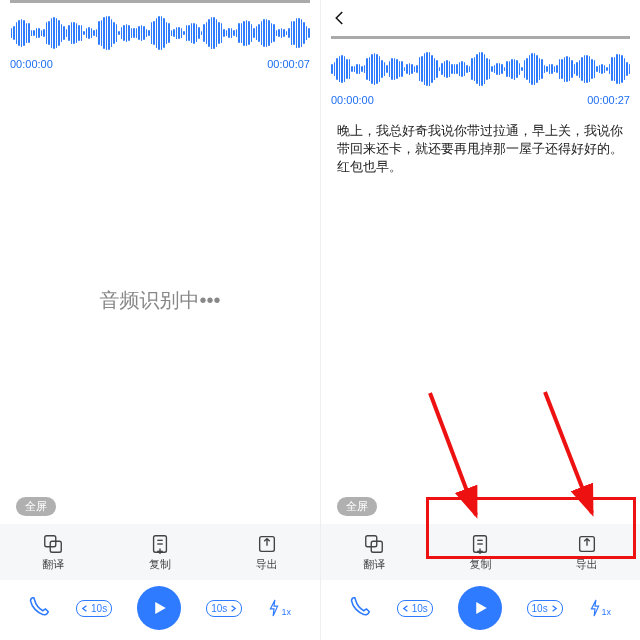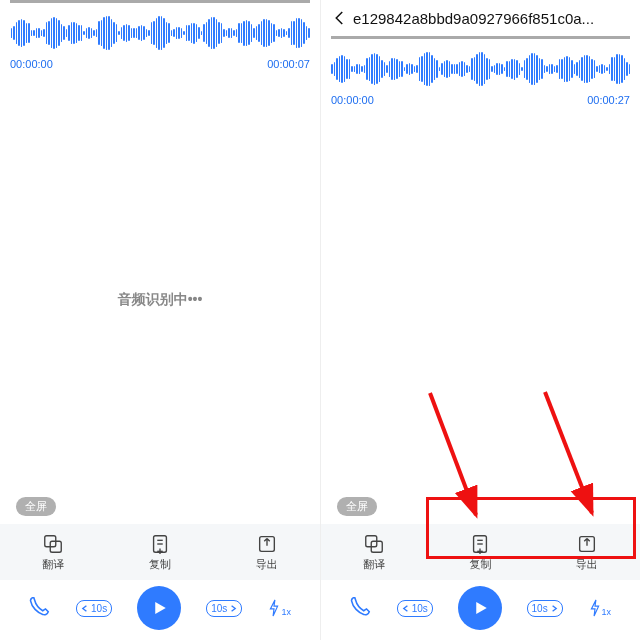--- a/index.html
+++ b/index.html
@@ -10,21 +10,21 @@
   .back { width: 22px; height: 22px; display:flex;align-items:center;justify-content:center; flex-shrink:0; }
   .title { flex:1; white-space:nowrap; overflow:hidden; text-overflow:ellipsis; padding-left:2px; }
   .tick-row { height: 10px; position: relative; padding: 0 8px; }
   .tick-row::before { content:""; position:absolute; top:0; left:10px; right:10px; height:1px; background:#aaa; }
   .tick-row .ticks { position:absolute; top:0; left:10px; right:10px; height:5px; background-repeat:repeat-x;
     background-image:linear-gradient(#aaa,#aaa); background-size:5px 3px; background-position:0 0;}
   .wave { height: 46px; display:flex; align-items:center; justify-content:center; gap:1px; padding:0 8px; overflow:hidden;}
   .wave span { width:1.5px; background:#2f7bff; border-radius:1px; display:inline-block;}
   .timebar { display:flex; justify-content:space-between; padding:2px 10px 6px; font-size:11px; color:#1e6ef0;}
   .content { flex:1; margin:0 8px 0 8px; background:#fff; border-radius:6px; position:relative; padding:10px 8px; font-size:13px; line-height:1.4; color:#222; }
-  .placeholder { position:absolute; top:50%; left:50%; transform:translate(-50%,-50%); color:#888; font-size:14px;font-weight:bold;}
+  .placeholder { position:absolute; top:50%; left:50%; transform:translate(-50%,-50%); color:#888; font-size:20px;}
   .fullscreen-badge { position:absolute; bottom:8px; left:8px; background:#b0b0b0; color:#fff; border-radius:10px; padding:2px 9px; font-size:11px;}
   .actionbar { height:56px; background:#f5f7f9; display:flex; align-items:center; justify-content:space-around; }
   .action { display:flex; flex-direction:column; align-items:center; gap:2px; color:#444; font-size:11px; width:60px;}
   .action svg { width:22px; height:22px; }
   .playbar { height:60px; display:flex; align-items:center; justify-content:space-evenly; padding:0 4px 4px;}
   .pb-btn { display:flex; align-items:flex-end; justify-content:center;}
   .pb-btn svg { display:block; }
   .playbtn { width:44px; height:44px; border-radius:50%; background:#2f7bff; display:flex;align-items:center;justify-content:center;}
   .skip { border:1.5px solid #2f7bff; border-radius:8px; color:#2f7bff; font-size:10px; padding:2px 4px; display:flex; align-items:center; gap:1px;}
   .highlight-box { position:absolute; border:3px solid #e11; pointer-events:none; }
@@ -225,21 +225,20 @@
   </div>
 </div>
 
 <div class="pane">
   <div class="header">
     <div class="back">
       <svg viewBox="0 0 24 24" width="18" height="18">
           <path d="M15 4l-8 8 8 8" fill="none" stroke="#111" stroke-width="2"></path>
         </svg>
     </div>
-    <div class="title">e129842a8bbd9a0927966f851c0a...</div>
   </div>
   <div class="tick-row">
       <div class="ticks"></div>
     </div>
   <div class="wave" id="wave-right">
       <span style="height: 10px;"></span>
       <span style="height: 13.4628px;"></span>
       <span style="height: 21.3391px;"></span>
       <span style="height: 26.3534px;"></span>
       <span style="height: 27.7899px;"></span>
@@ -357,20 +356,21 @@
       <span style="height: 28.2249px;"></span>
       <span style="height: 22.3806px;"></span>
       <span style="height: 13.9733px;"></span>
       <span style="height: 10.4062px;"></span>
     </div>
   <div class="timebar">
     <span>00:00:00</span>
     <span>00:00:27</span>
   </div>
   <div class="content">
+    <div>晚上，我总好奇我说你带过拉通，早上关，我说你带回来还卡，就还要再甩掉那一屋子还得好好的。红包也早。</div>
     <div class="fullscreen-badge">全屏</div>
   </div>
   <div class="actionbar">
     <div class="action">
       <svg viewBox="0 0 24 24">
           <rect x="3" y="3" width="12" height="12" rx="2" fill="none" stroke="#444" stroke-width="1.5"></rect>
           <rect x="9" y="9" width="12" height="12" rx="2" fill="none" stroke="#444" stroke-width="1.5"></rect>
         </svg>
       <span>翻译</span>
     </div>

